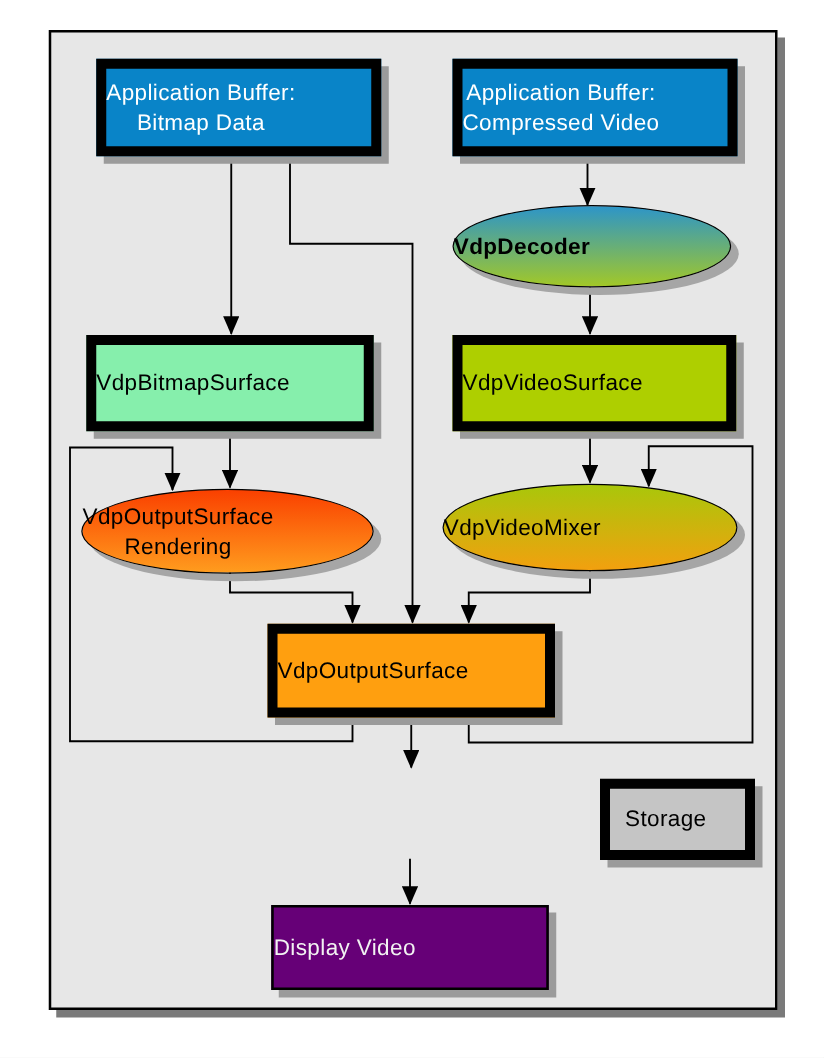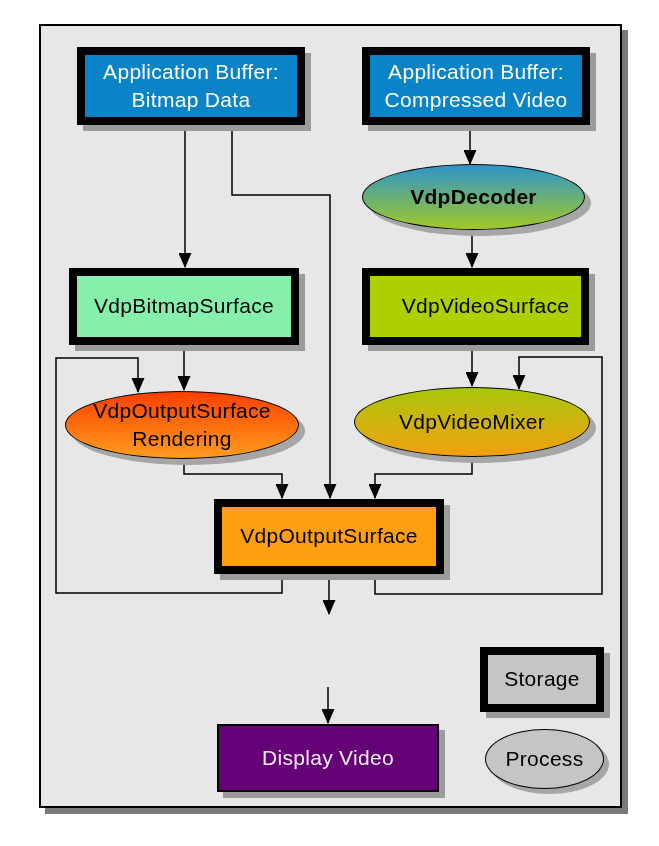--- a/index.html
+++ b/index.html
@@ -6,22 +6,22 @@
   #stage{
     position:relative;width:659px;height:846px;background:#ffffff;overflow:hidden;
     font-family:"Liberation Sans", sans-serif;
   }
   #canvas{
     position:absolute;left:39px;top:24px;width:583px;height:784px;
     background:#e7e7e7;border:2px solid #000;box-sizing:border-box;
     box-shadow:6px 6px 0 #7a7a7a;
   }
   .node{
-    position:absolute;box-sizing:border-box;display:flex;align-items:center;justify-content:center;
-    text-align:center;font-size:21px;letter-spacing:0.3px;line-height:1.35;color:#000;
+    position:absolute;box-sizing:border-box;display:flex;align-items:center;justify-content:flex-start;
+    text-align:center;font-size:18px;letter-spacing:0.3px;line-height:1.35;color:#000;
     white-space:pre-line;z-index:2;
   }
   .thickbox{border:8px solid #000;box-shadow:6px 6px 0 #9b9b9b;}
   .ellipse{border:1.5px solid #000;border-radius:50%;box-shadow:6px 6px 0 #a6a6a6;}
   .n-app-bitmap   {left:75px; top:45px; width:228px;height:78px;background:#0984c8;color:#fff;}
   .n-app-video    {left:360px;top:45px; width:228px;height:78px;background:#0984c8;color:#fff;}
   .n-decoder      {left:360px;top:162px;width:223px;height:66px;background:linear-gradient(#2d95c8,#a2c828);font-weight:bold;}
   .n-bitmapsurf   {left:67px; top:266px;width:230px;height:77px;background:#86efac;}
   .n-videosurf    {left:360px;top:266px;width:227px;height:77px;background:#aecf00;}
   .n-rendering    {left:63px; top:389px;width:234px;height:68px;background:linear-gradient(#fa4000,#ff9c1e);}
@@ -67,38 +67,35 @@
     <div class="node thickbox n-app-video" style="left:321px;top:21px;">
       <span>Application Buffer:
 Compressed Video</span>
     </div>
     <div class="node ellipse n-decoder" style="left:321px;top:138px;">
       <span>VdpDecoder</span>
     </div>
     <div class="node thickbox n-bitmapsurf" style="left:28px;top:242px;">
       <span>VdpBitmapSurface</span>
     </div>
-    <div class="node thickbox n-videosurf" style="left:321px;top:242px;padding-left:20px;">
+    <div class="node thickbox n-videosurf" style="left:321px;top:242px;">
       <span>VdpVideoSurface</span>
     </div>
     <div class="node ellipse n-rendering" style="left:24px;top:365px;">
       <span>VdpOutputSurface
 Rendering</span>
     </div>
     <div class="node ellipse n-mixer" style="left:313px;top:361px;">
       <span>VdpVideoMixer</span>
     </div>
     <div class="node thickbox n-outputsurf" style="left:173px;top:473px;">
       <span>VdpOutputSurface</span>
     </div>
     <div class="node n-display" style="left:176px;top:698px;">
       <span>Display Video</span>
     </div>
 
-    <div class="node thickbox n-leg-storage" style="left:439px;top:621px;">
+    <div class="node thickbox n-leg-storage" style="left:439px;top:597px;padding-left:12px;">
       <span>Storage</span>
-    </div>
-    <div class="node ellipse n-leg-process" style="left:444px;top:703px;box-shadow:5px 5px 0 #a6a6a6;">
-      <span>Process</span>
     </div>
 
   </div>
 </div>
 
 </body></html>

